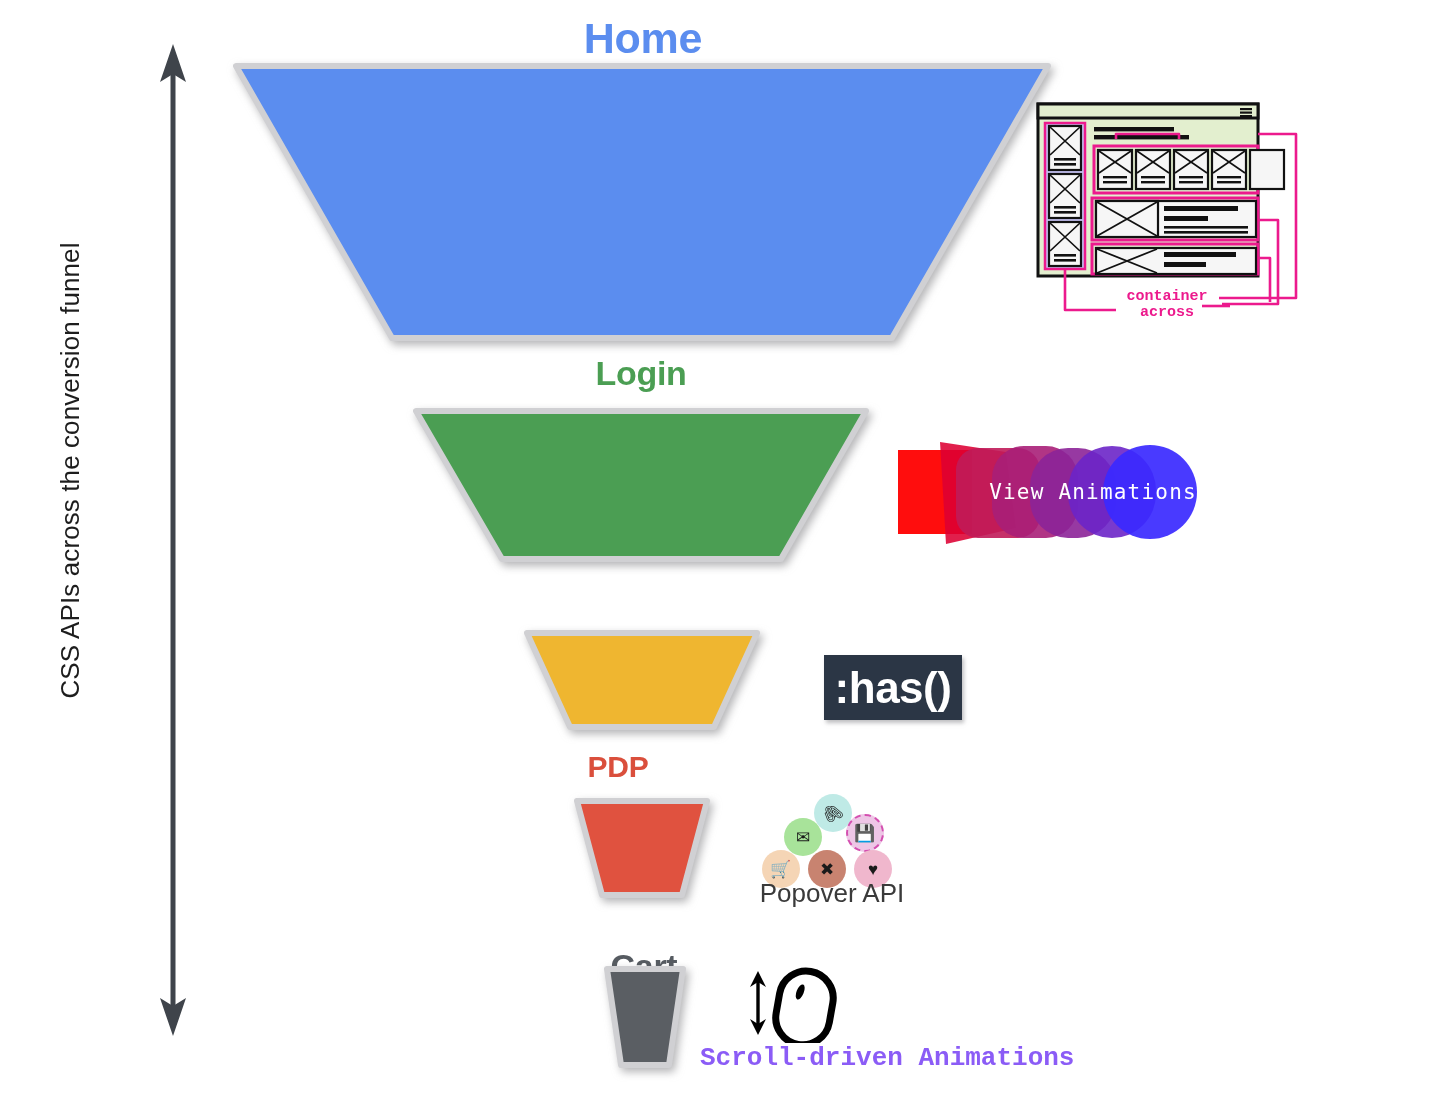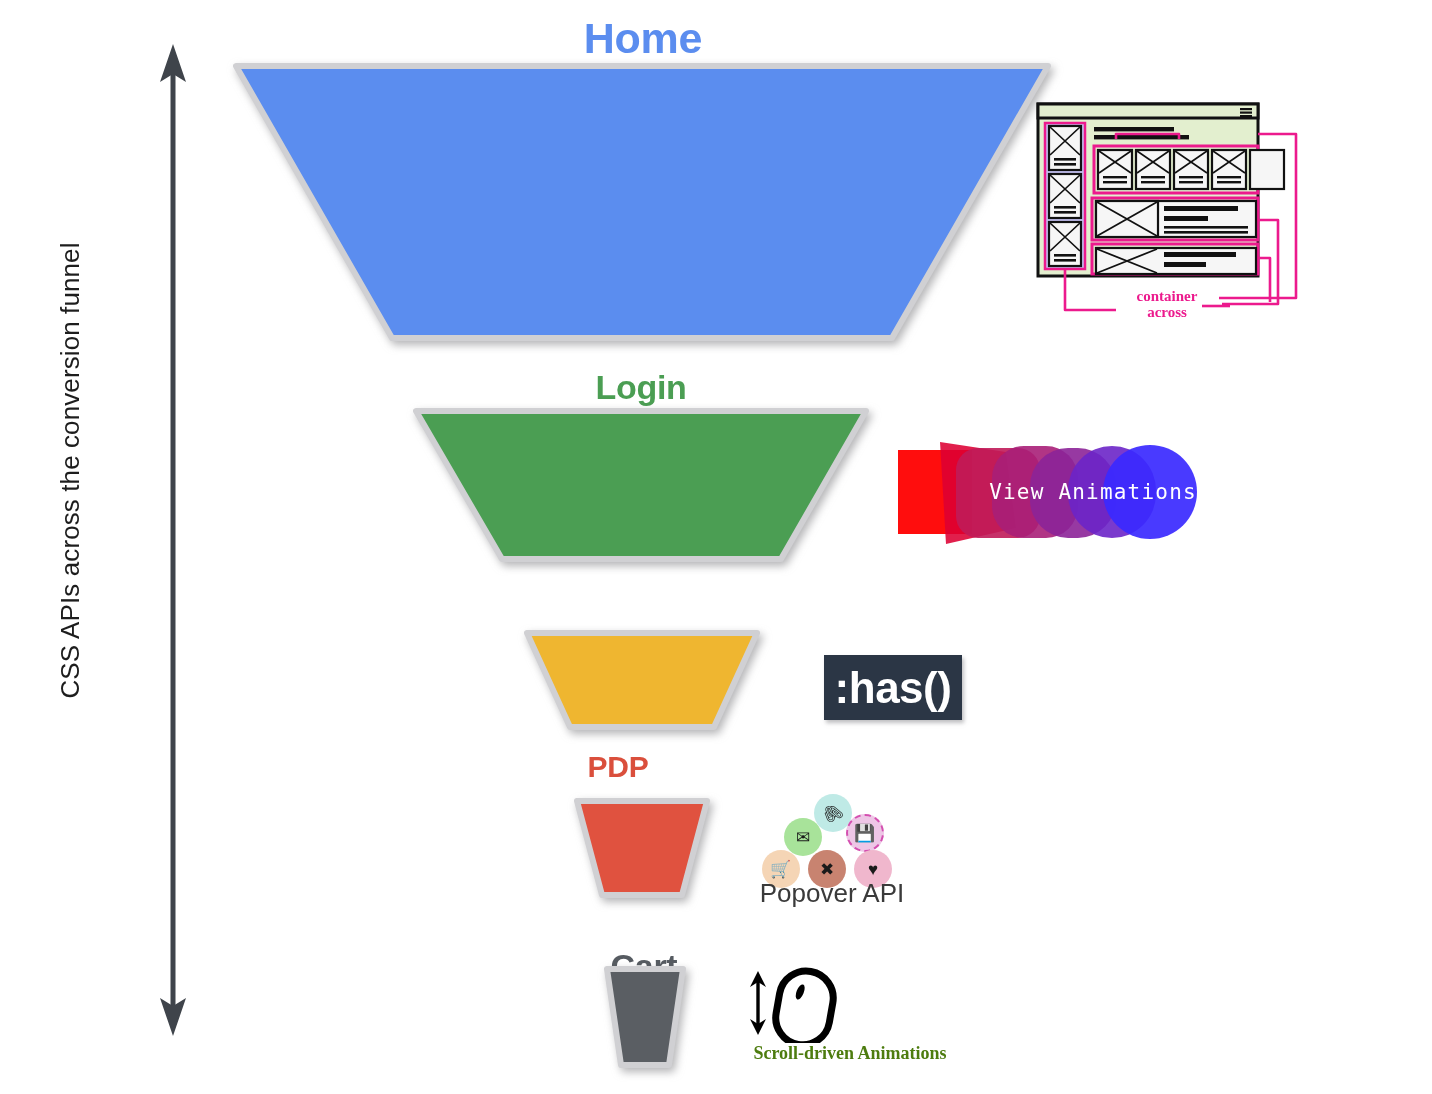--- a/index.html
+++ b/index.html
@@ -144,43 +144,43 @@
     top: 963px;
     width: 300px;
     height: 120px;
   }
   .scroll-caption {
     position: absolute;
     left: 0;
     top: 80px;
     width: 300px;
     text-align: center;
-    font-family: Liberation Serif, serif;
-    font-size: 18px;
+    font-family: Liberation Mono, monospace;
+    font-size: 26px;
     font-weight: bold;
-    color: #4d7c0f;
+    color: #8b5cf6;
     white-space: nowrap;
   }
 </style>
 </head>
 <body>
 
 <div id="stage">
 
   <div class="axis-arrow">
     <svg width="50" height="1000" viewBox="0 0 50 1000">
       <line x1="25" y1="20" x2="25" y2="980" stroke="#3f444b" stroke-width="5"></line>
       <polygon points="25,4 38,42 25,34 12,42" fill="#3f444b"></polygon>
       <polygon points="25,996 38,958 25,966 12,958" fill="#3f444b"></polygon>
     </svg>
   </div>
   <div class="axis-label">CSS APIs across the conversion funnel</div>
 
   <div class="funnel-label" style="left:443px; top:14px; width:400px; font-size:43px; color:#5b8def;">Home</div>
-  <div class="funnel-label" style="left:441px; top:368px; width:400px; font-size:34px; color:#4b9e53;">Login</div>
+  <div class="funnel-label" style="left:441px; top:354px; width:400px; font-size:34px; color:#4b9e53;">Login</div>
   <div class="funnel-label" style="left:418px; top:750px; width:400px; font-size:30px; color:#da4f3c;">PDP</div>
   <div class="funnel-label" style="left:444px; top:923px; width:400px; font-size:34px; color:#565b61;margin-top:24px;">Cart</div>
 
   <div class="seg" style="left:232px; top:62px;">
     <svg width="820" height="280" viewBox="0 0 820 280">
       <polygon points="4,4 816,4 660,276 160,276" fill="#5b8def" stroke="#d0d0d3" stroke-width="6" stroke-linejoin="round"></polygon>
     </svg>
   </div>
 
   <div class="seg" style="left:411px; top:406px;">
@@ -287,21 +287,21 @@
 
       <g stroke="#ec1a8d" stroke-width="2.6" fill="none" stroke-linejoin="round">
         <path d="M31 178 L31 218 L82 218"></path>
         <path d="M82 47 L82 42 L145 42 L145 47"></path>
         <path d="M224 42 L262 42 L262 206 L185 206"></path>
         <path d="M224 128 L244 128 L244 212 L188 212"></path>
         <path d="M224 166 L236 166 L236 210"></path>
       </g>
       <line x1="168" y1="214" x2="196" y2="214" stroke="#ec1a8d" stroke-width="2.6"></line>
     </svg>
-    <div style="position:absolute; left:78px; top:197px; width:110px; text-align:center; font-family:Liberation Serif, serif; font-size:15px; font-weight:bold; color:#ec1a8d; line-height:1.05;">
+    <div style="position:absolute; left:78px; top:197px; width:110px; text-align:center; font-family:Liberation Mono, monospace; font-size:15px; font-weight:bold; color:#ec1a8d; line-height:1.05;">
       <div>container</div>
       <div>across</div>
     </div>
   </div>
 
   <div class="viewtransition">
     <svg width="330" height="120" viewBox="0 0 330 120">
       <rect x="10" y="18" width="74" height="84" rx="0" fill="#ff0000" opacity="0.95"></rect>
       <path d="M52 10 L118 20 L128 96 L58 112 Z" fill="#dd0033" opacity="0.88"></path>
       <rect x="68" y="16" width="84" height="90" rx="22" fill="#c01b59" opacity="0.9"></rect>

